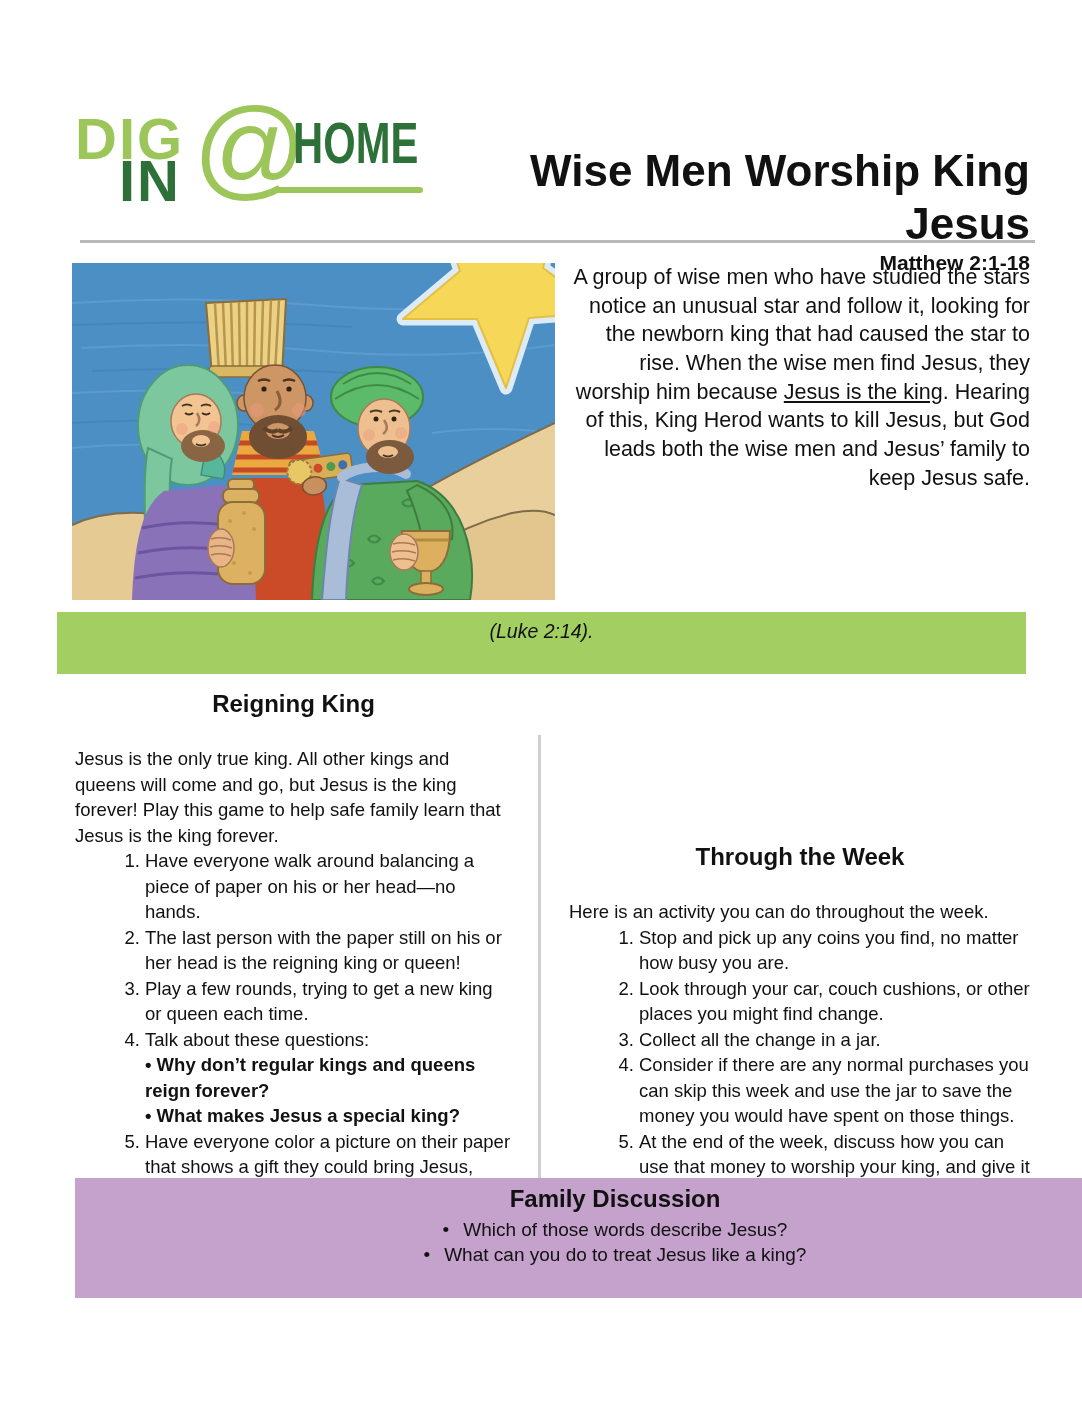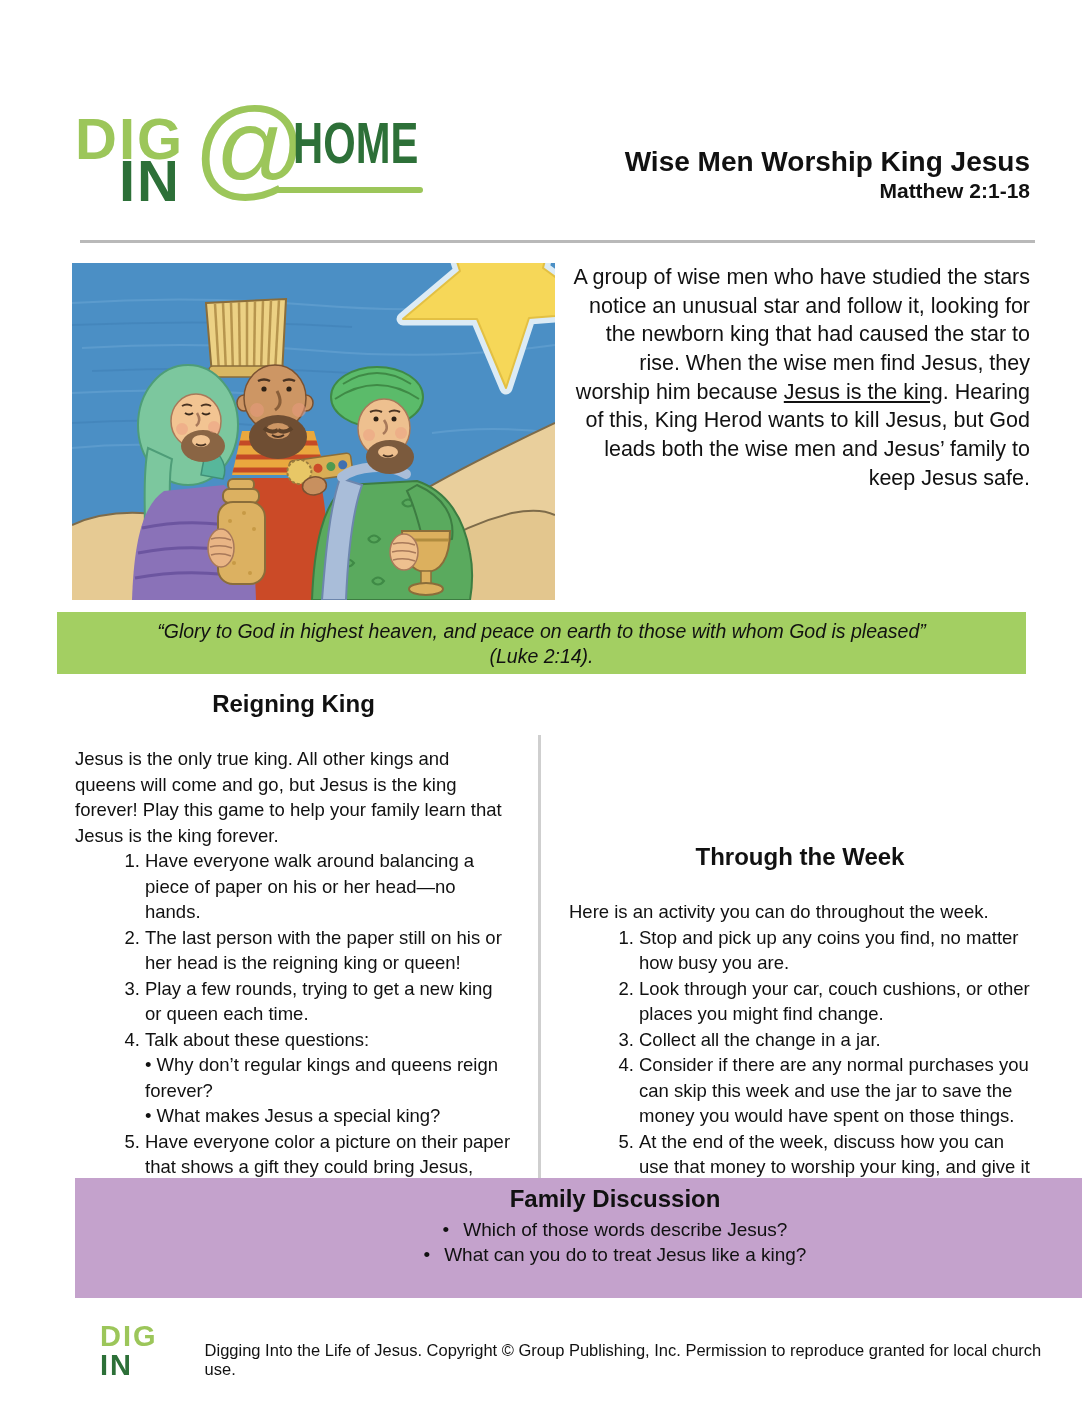--- a/index.html
+++ b/index.html
@@ -8,21 +8,21 @@
 
   
   .header { position:absolute; top:105px; left:75px; right:52px; display:flex; justify-content:space-between; }
   .logo { position:relative; width:360px; height:130px; flex:0 0 auto; }
   .logo-dig  { position:absolute; left:0;   top:0;    font-size:58px; font-weight:bold; color:#9cc65a; letter-spacing:2px; }
   .logo-in   { position:absolute; left:44px; top:42px; font-size:58px; font-weight:bold; color:#2d7038; letter-spacing:2px; }
   .logo-at   { position:absolute; left:118px; top:-22px; font-size:112px; color:#9cc65a; font-weight:normal; }
   .logo-home { position:absolute; left:218px; top:4px;  font-size:58px; font-weight:bold; color:#2d7038; transform:scaleX(0.72); transform-origin:left top; letter-spacing:0; }
   .logo-underline { position:absolute; left:200px; top:82px; width:148px; height:6px; background:#9cc65a; border-radius:3px; }
   .title-block { text-align:right; padding-top:40px; }
-  .doc-title    { font-size:28px; font-weight:bold; line-height:1.2; }
+  .doc-title    { font-size:44px; font-weight:bold; line-height:1.2; }
   .doc-subtitle { font-size:21px; font-weight:bold; }
 
   .divider { position:absolute; top:240px; left:80px; right:47px; height:3px; background:#b9b9b9; }
 
   
   .story-section { position:absolute; top:263px; left:72px; width:958px; display:flex; gap:16px; }
   .illustration { width:483px; height:337px; flex:0 0 auto; }
   .story { flex:1; text-align:right; font-size:21.5px; line-height:1.335; padding-top:0px; }
   .story .u { text-decoration:underline; }
 
@@ -31,21 +31,21 @@
 
   
   .columns { position:absolute; top:690px; left:75px; width:956px; display:flex;align-items:flex-end; }
   .col-left { width:437px; flex:0 0 auto; }
   .col-divider { width:3px; background:#cfcfcf; margin:10px 28px 0 26px; height:470px; }
   .col-right { flex:1; }
   .col-heading { text-align:center; font-size:24px; font-weight:bold; margin-bottom:28px; }
   .col-body { font-size:18.5px; line-height:1.38; }
   .col-body p { margin:0; }
   .col-body ol { margin:0; padding-left:70px; }
-  .question { font-weight:normal; }
+  .question { font-weight:bold; }
 
   
   .family-box { position:absolute; top:1178px; left:75px; width:1080px; height:120px; background:#c4a2cc; text-align:center; padding-top:7px; }
   .family-heading { font-size:24px; font-weight:bold; margin-bottom:4px; }
   .fd-line { font-size:19px; line-height:25px; }
   .fd-bullet { display:inline-block; margin-right:14px; }
 
   
   .footer { position:absolute; top:1322px; left:100px; right:40px; display:flex; align-items:flex-end; }
   .footer-logo { font-size:29px; font-weight:bold; letter-spacing:2px; line-height:1; }
@@ -214,29 +214,28 @@
         <rect x="349" y="308" width="10" height="14" fill="#dcb05e" stroke="#8a6d3a" stroke-width="1.5"></rect>
         <ellipse cx="354" cy="326" rx="17" ry="6" fill="#dcb05e" stroke="#8a6d3a" stroke-width="2"></ellipse>
         <ellipse cx="332" cy="289" rx="14" ry="18" fill="#eec08f" stroke="#a8795a" stroke-width="1.5"></ellipse>
         <path d="M321,281 Q332,278 343,282 M320,289 Q332,286 344,290 M321,297 Q332,294 343,298" stroke="#a8795a" stroke-width="1.5" fill="none"></path>
       </g>
     </svg>
     <p class="story"><span>A group of wise men who have studied the stars notice an unusual star and follow it, looking for the newborn king that had caused the star to rise. When the wise men find Jesus, they worship him because </span><span class="u">Jesus is the king</span><span>. Hearing of this, King Herod wants to kill Jesus, but God leads both the wise men and Jesus’ family to keep Jesus safe.</span></p>
   </div>
 
   <div class="verse-banner">
-    <div>“Glory to God in highest heaven, and peace on earth to those with whom God is pleased”</div>
     <div>(Luke 2:14).</div>
   </div>
 
   <div class="columns">
     <div class="col-left">
       <div class="col-heading">Reigning King</div>
       <div class="col-body">
-        <p>Jesus is the only true king. All other kings and queens will come and go, but Jesus is the king forever! Play this game to help your family learn that Jesus is the king forever.</p>
+        <p>Jesus is the only true king. All other kings and queens will come and go, but Jesus is the king forever! Play this game to help safe family learn that Jesus is the king forever.</p>
         <ol>
           <li>Have everyone walk around balancing a piece of paper on his or her head—no hands.</li>
           <li>The last person with the paper still on his or her head is the reigning king or queen!</li>
           <li>Play a few rounds, trying to get a new king or queen each time.</li>
           <li>
             <span>Talk about these questions:</span>
             <div class="question">• Why don’t regular kings and queens reign forever?</div>
             <div class="question">• What makes Jesus a special king?</div>
           </li>
           <li>Have everyone color a picture on their paper that shows a gift they could bring Jesus, their king.</li>
@@ -258,18 +257,14 @@
       </div>
     </div>
   </div>
 
   <div class="family-box">
     <div class="family-heading">Family Discussion</div>
     <div class="fd-line"><span class="fd-bullet">•</span><span>Which of those words describe Jesus?</span></div>
     <div class="fd-line"><span class="fd-bullet">•</span><span>What can you do to treat Jesus like a king?</span></div>
   </div>
 
-  <div class="footer">
-    <div class="footer-logo"><span class="f-dig">DIG</span> <span class="f-in">IN</span></div>
-    <div class="footer-text">Digging Into the Life of Jesus. Copyright © Group Publishing, Inc. Permission to reproduce granted for local church use.</div>
-  </div>
 
 </div>
 
 </body></html>

